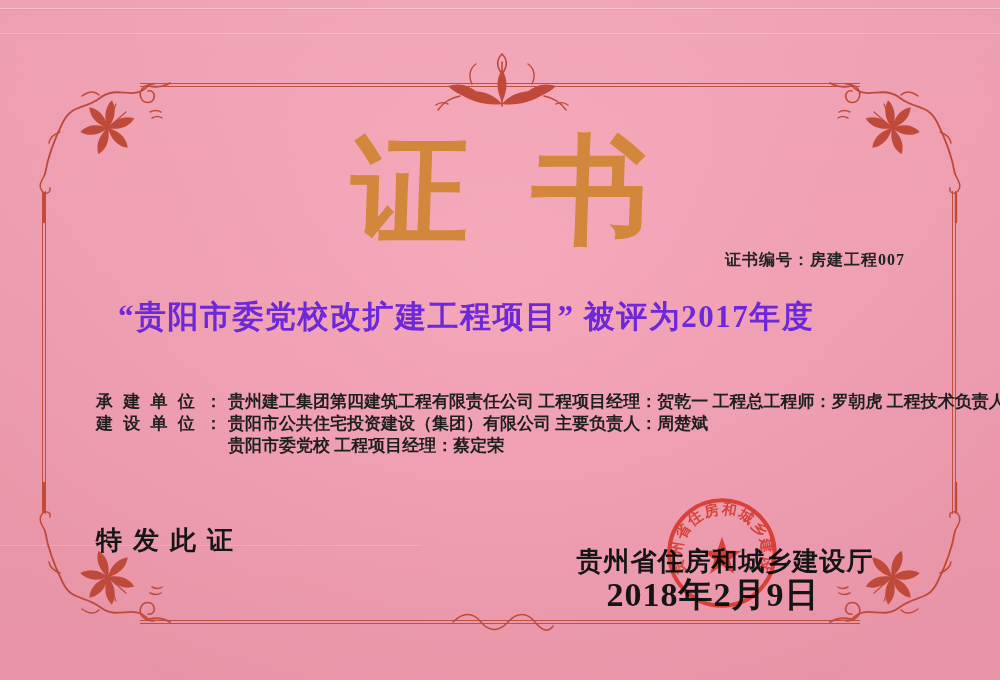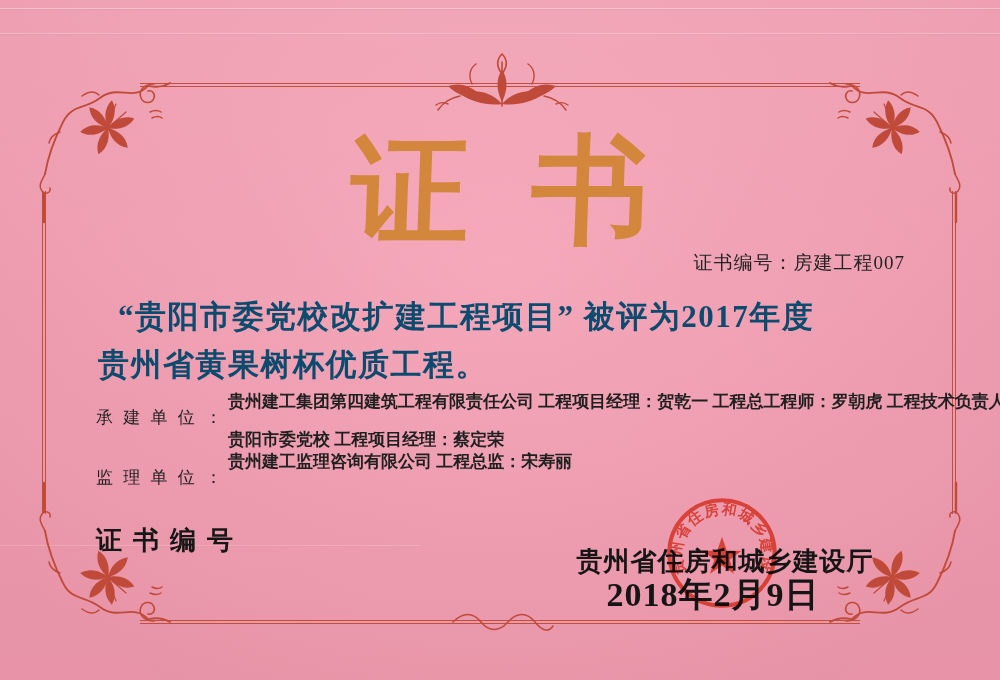--- a/index.html
+++ b/index.html
@@ -36,31 +36,31 @@
 
   
   .title{
     position:absolute;left:0;top:112px;width:1000px;text-align:center;
     font-size:118px;font-weight:700;color:#d2873c;
     letter-spacing:62px;padding-left:62px;box-sizing:border-box;
     transform:skewX(-2deg);
     font-family:"Liberation Serif","DejaVu Serif",serif;
   }
   .certno{
-    position:absolute;right:95px;top:250px;font-size:19px;color:#232323;
-    font-weight:400;letter-spacing:1px;
+    position:absolute;right:95px;top:250px;font-size:16px;color:#232323;
+    font-weight:700;letter-spacing:1px;
   }
   .award{
     position:absolute;left:98px;top:293px;width:800px;
-    font-size:31px;font-weight:800;color:#0c4a6e;line-height:48px;letter-spacing:1.5px;
+    font-size:31px;font-weight:800;color:#6d28d9;line-height:48px;letter-spacing:1.5px;
   }
   .award .indent{padding-left:20px;}
   .parties{position:absolute;left:96px;top:391px;width:830px;font-size:17px;color:#1f1f1f;}
   .prow{line-height:22px;white-space:nowrap;}
-  .plabel{display:inline-block;width:126px;text-align:justify;text-align-last:justify;font-weight:400;vertical-align:top;margin-top:16px;}
+  .plabel{display:inline-block;width:126px;text-align:justify;text-align-last:justify;font-weight:700;vertical-align:top;}
   .pvalue{margin-left:6px;font-weight:600;}
   .closing{
     position:absolute;left:96px;top:523px;font-size:26px;font-weight:800;color:#161616;letter-spacing:11px;
   }
   .issueblock{position:absolute;left:560px;top:546px;width:330px;text-align:center;color:#151515;}
   .issuer{font-size:26px;font-weight:700;letter-spacing:1px;line-height:32px;}
   .issuedate{font-size:34px;font-weight:600;line-height:34px;letter-spacing:1px;margin-right:24px;}
 
   
   .seal{
@@ -135,36 +135,35 @@
   </svg>
 <svg class="midbottom" viewBox="0 0 110 24">
   <path d="M5,12 c10,-10 20,-10 28,0 c8,10 18,10 27,0 c9,-10 19,-10 27,0 c8,10 14,10 18,4" fill="none" stroke="currentColor" stroke-width="1.5" stroke-linecap="round"></path>
 </svg>
 
 <div class="title">证书</div>
 <div class="certno">证书编号：房建工程007</div>
 
 <div class="award">
   <div class="indent">“贵阳市委党校改扩建工程项目” 被评为2017年度</div>
-  <div>贵州省黄果树杯优质工程。</div>
 </div>
 
 <div class="parties">
   <div class="prow">
     <span class="plabel">承 建 单 位 ：</span><span class="pvalue">贵州建工集团第四建筑工程有限责任公司 工程项目经理：贺乾一 工程总工程师：罗朝虎 工程技术负责人：李照永</span>
   </div>
   <div class="prow">
-    <span class="plabel"></span><span class="pvalue">贵阳市委党校 工程项目经理：蔡定荣</span>
+    <span class="plabel">建 设 单 位 ：</span><span class="pvalue">贵阳市公共住宅投资建设（集团）有限公司 主要负责人：周楚斌</span>
   </div>
   <div class="prow">
-    <span class="plabel">监 理 单 位 ：</span><span class="pvalue">贵州建工监理咨询有限公司 工程总监：宋寿丽</span>
+    <span class="plabel"></span><span class="pvalue">贵阳市委党校 工程项目经理：蔡定荣</span>
   </div>
 </div>
 
-<div class="closing">证书编号</div>
+<div class="closing">特发此证</div>
 
 <div class="issueblock">
   <div class="issuer">贵州省住房和城乡建设厅</div>
   <div class="issuedate">2018年2月9日</div>
 </div>
 
 <svg class="seal" viewBox="0 0 150 150">
   <circle cx="75" cy="76" r="52" fill="none" stroke="#e44a2c" stroke-width="4"></circle>
   <path id="sealArc" d="M 40,97 A 40,40 0 1 1 110,97" fill="none"></path>
   <text font-size="14.5" fill="#e44a2c" letter-spacing="1.5" font-family="Liberation Serif, DejaVu Serif, serif" font-weight="700">

